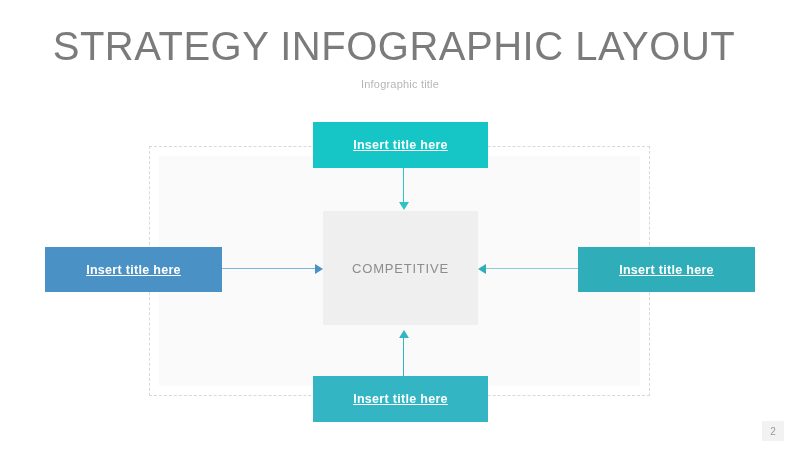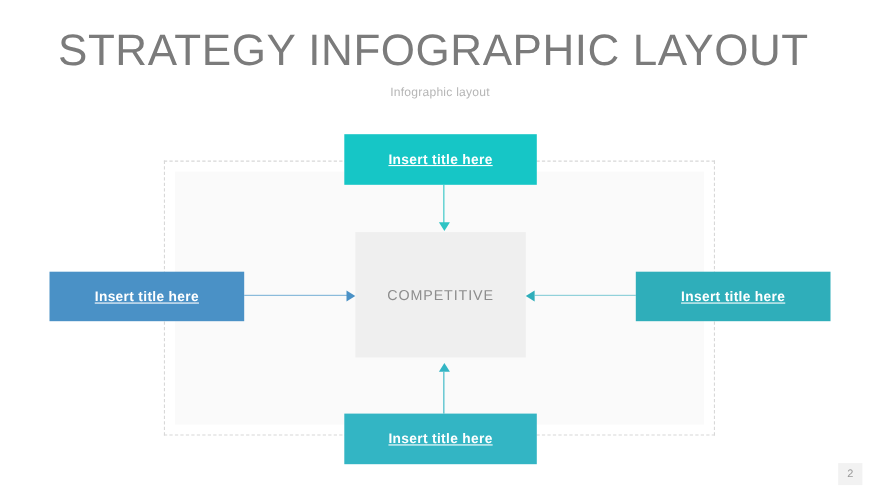--- a/index.html
+++ b/index.html
@@ -153,21 +153,21 @@
     justify-content: center;
     font-size: 10px;
     color: #9a9a9a;
   }
 </style>
 </head>
 <body>
 
 <div class="slide-title">STRATEGY INFOGRAPHIC LAYOUT</div>
 
-<div class="slide-subtitle">Infographic layout</div>
+<div class="slide-subtitle">Infographic title</div>
 
 <div class="dashed-frame"></div>
 
 <div class="inner-panel"></div>
 
 <div class="center-box">
   <span class="center-box-label">COMPETITIVE</span>
 </div>
 
 <div class="connector conn-top">

